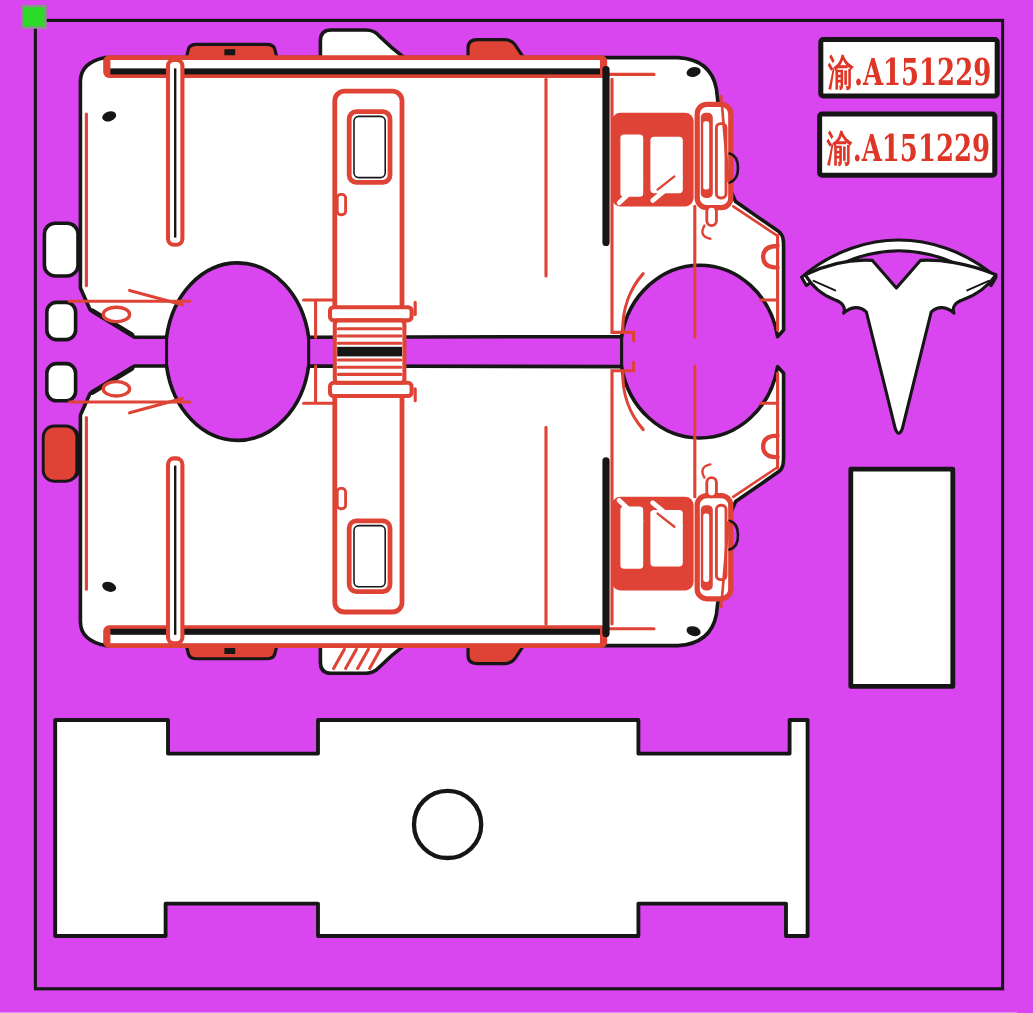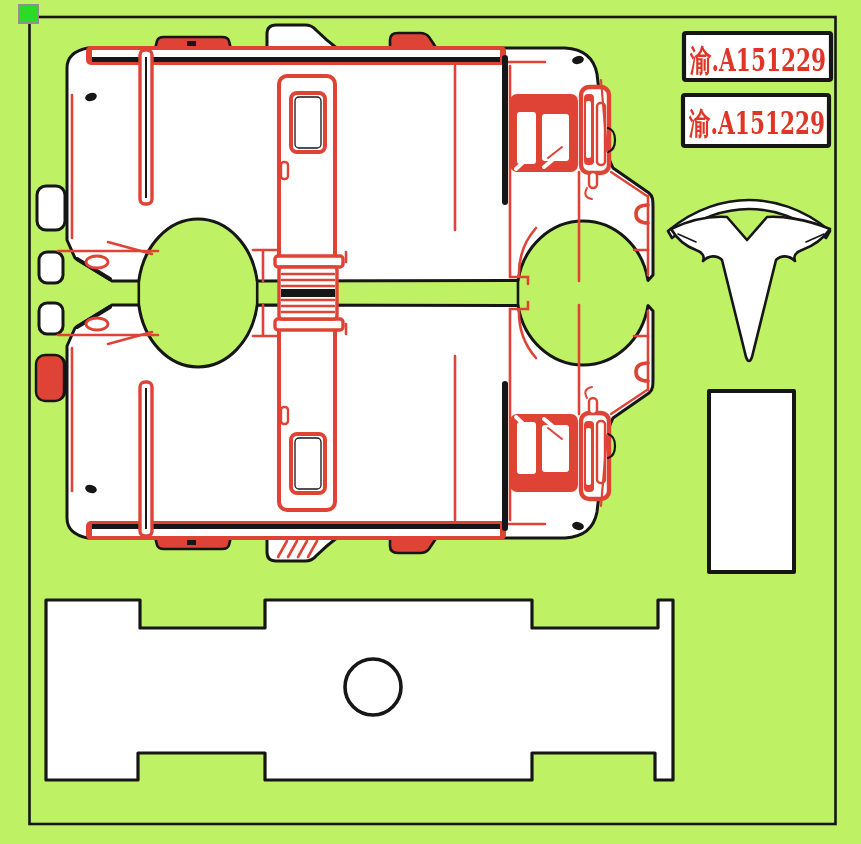--- a/index.html
+++ b/index.html
@@ -1,16 +1,16 @@
 <!DOCTYPE html>
 <html><head>
 <meta charset="utf-8">
 <style>
   html,body{margin:0;padding:0;background:#ffffff;}
-  .canvas{position:relative;width:861px;height:844px;background:#bef264;overflow:hidden;
+  .canvas{position:relative;width:861px;height:844px;background:#d946ef;overflow:hidden;
           font-family:"DejaVu Sans","Liberation Sans",sans-serif;}
   svg{display:block}
   
   .bodyline{fill:#ffffff;stroke:#161616;stroke-width:3;stroke-linejoin:round;}
   .kline{stroke:#161616;fill:none;stroke-width:2.6;stroke-linecap:round;}
   .kthick{stroke:#161616;fill:none;stroke-width:4;stroke-linecap:round;}
   .kfill{fill:#161616;stroke:none;}
   .wfill{fill:#ffffff;}
   .rline{stroke:#de4335;fill:none;stroke-width:2.6;stroke-linecap:round;}
   .rline3{stroke:#de4335;fill:none;stroke-width:3.6;stroke-linecap:round;stroke-linejoin:round;}

